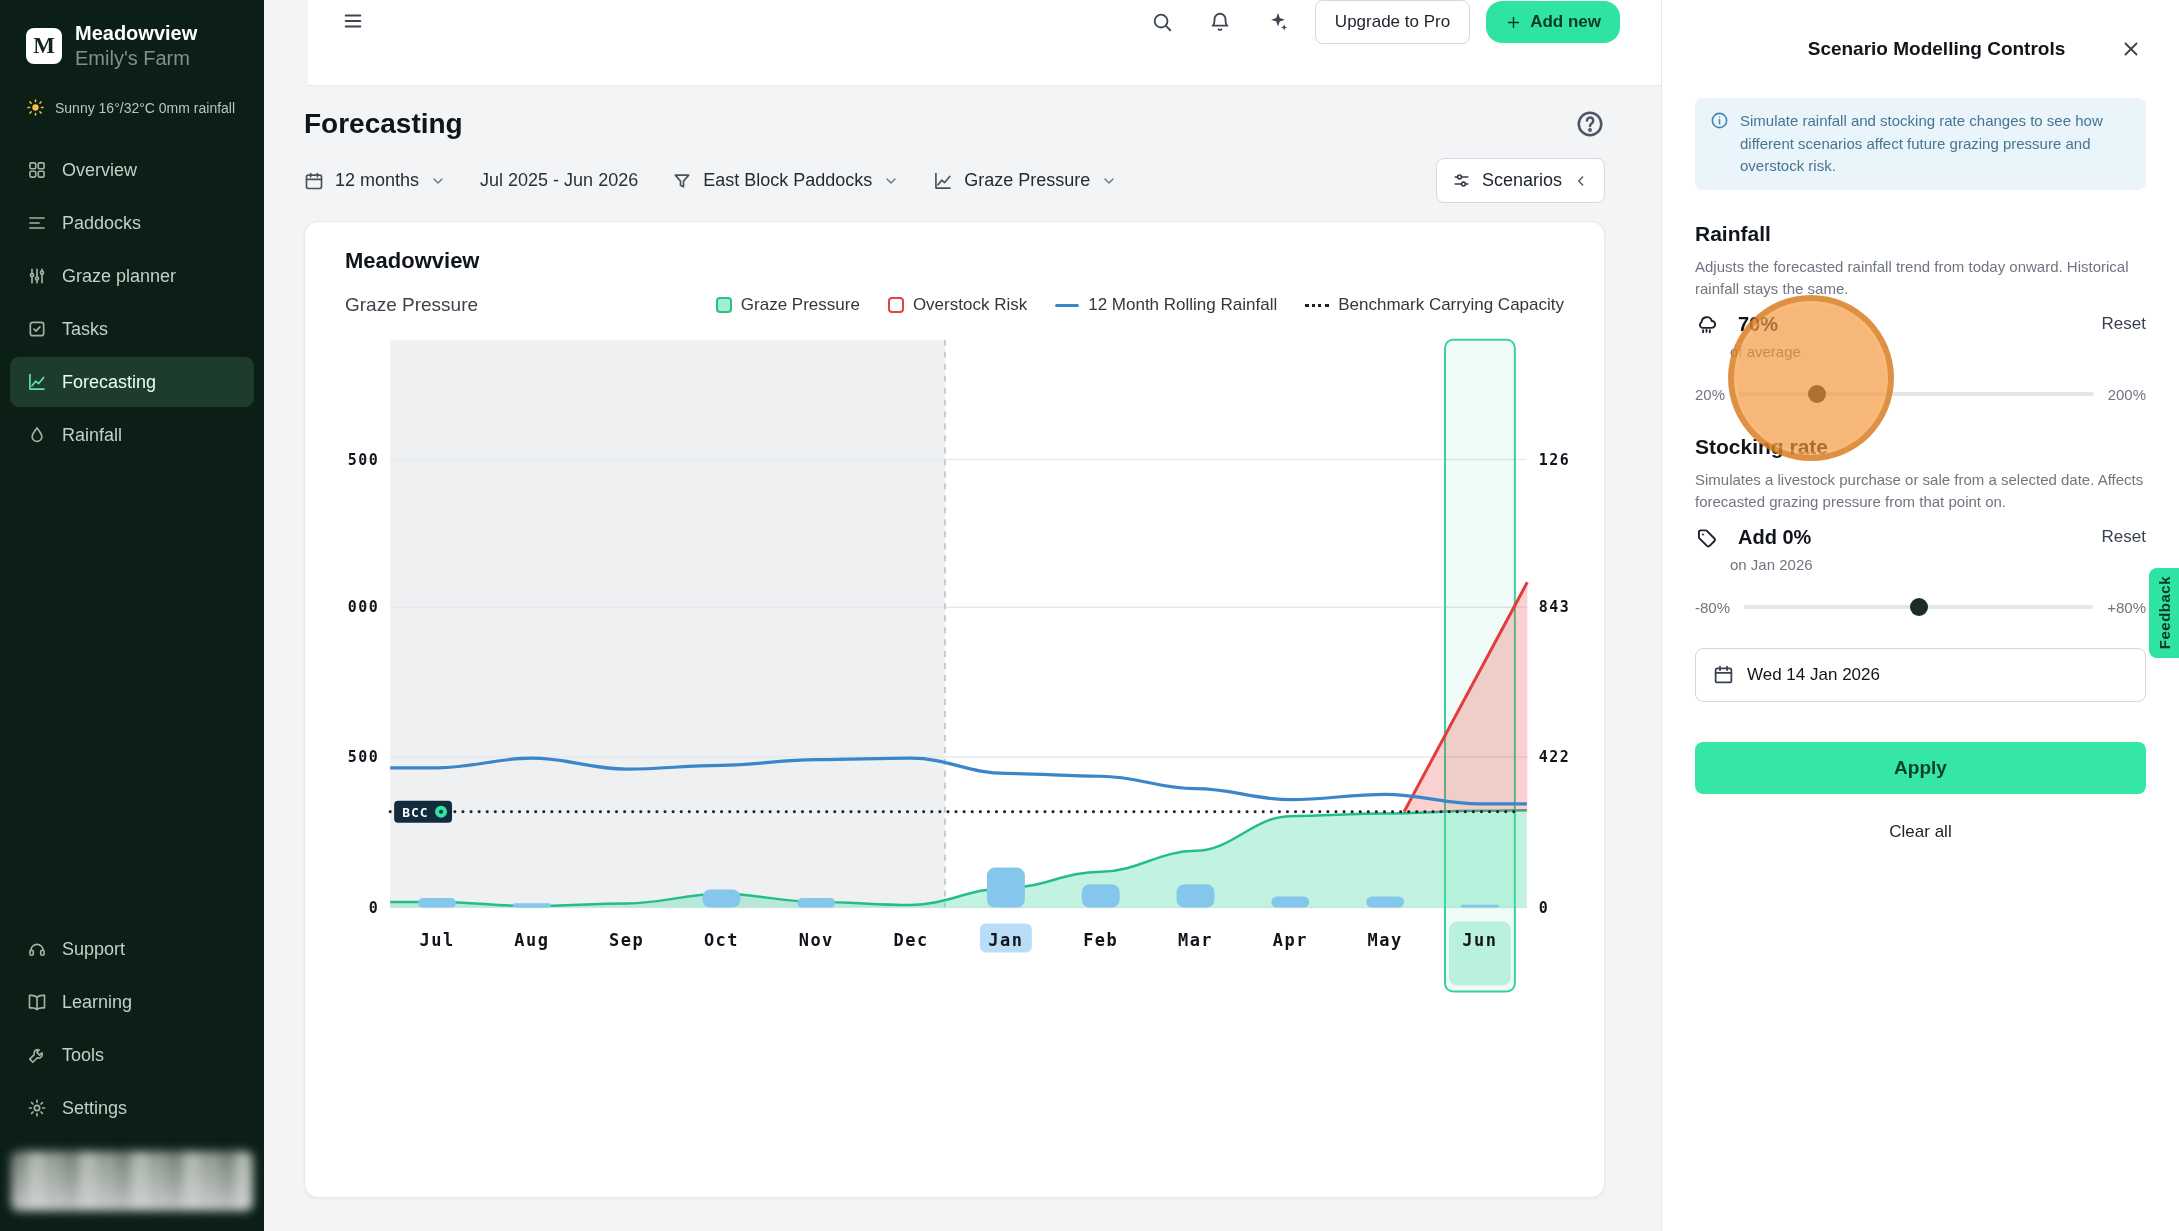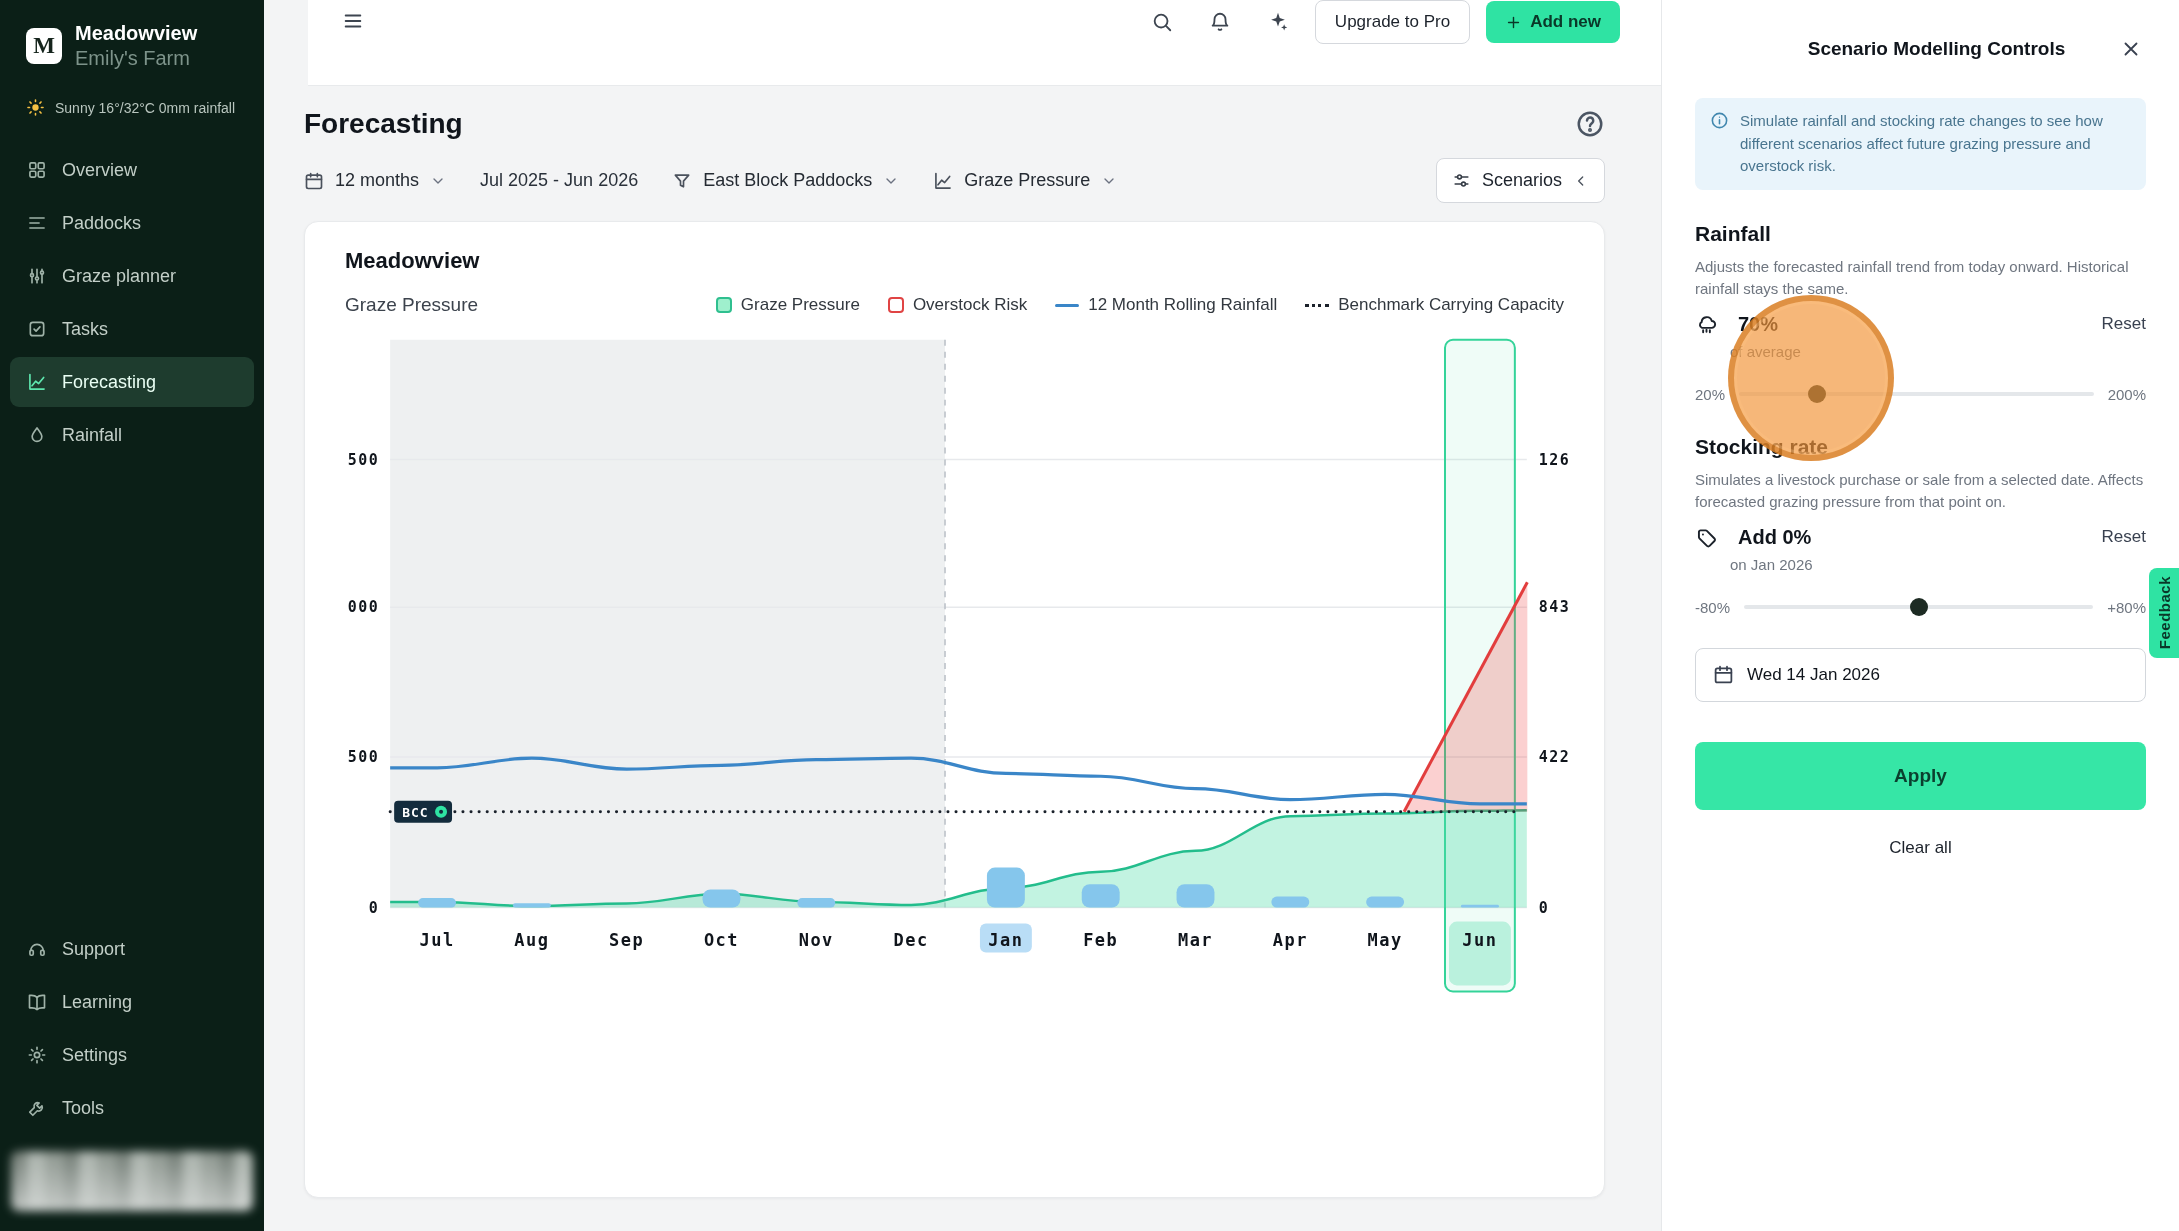--- a/index.html
+++ b/index.html
@@ -36,21 +36,21 @@
       linear-gradient(#777 0%, #ddd 100%);
     background-blend-mode:overlay;
     filter: blur(5px); opacity:.85; }
 
   
   .main { flex:1; min-width:0; display:flex; flex-direction:column; }
   .topbar { height:86px; background:#fff; border-bottom:1px solid #e8eaec; display:flex; align-items:flex-start; padding:0 41px 0 24px; flex-shrink:0;margin-left:44px; }
   .icon-btn { width:42px; height:42px; display:flex; align-items:center; justify-content:center; color:#3d4550; border-radius:8px; cursor:pointer; }
   .topbar-right { margin-left:auto; display:flex; align-items:center; gap:16px; }
   .btn-outline { border:1px solid #d5d8dd; background:#fff; border-radius:8px; padding:11px 19px; font-size:17px; font-weight:500; color:#1c222b; cursor:pointer; }
-  .btn-accent { background:#2fe3a3; border:none; border-radius:8px; padding:11px 19px; font-size:17px; font-weight:600; color:#0a3829; display:flex; gap:8px; align-items:center; cursor:pointer; }
+  .btn-accent { background:#2fe3a3; border:none; border-radius:16px; padding:11px 19px; font-size:17px; font-weight:600; color:#0a3829; display:flex; gap:8px; align-items:center; cursor:pointer; }
   .btn-accent .ico { width:17px; height:17px; }
 
   .main-body { padding:22px 56px 0 40px; }
   .title-row { display:flex; align-items:center; justify-content:space-between; }
   .page-title { font-size:28px; font-weight:700; color:#10151c; margin:0; }
   .help-btn { width:30px; height:30px; color:#4b5563; cursor:pointer; }
 
   .filters-row { margin-top:18px; display:flex; align-items:center; gap:34px; font-size:18px; color:#252b33; }
   .filter-item { display:flex; align-items:center; gap:11px; cursor:pointer; }
   .filter-item .ico { width:20px; height:20px; color:#4a515c; }
@@ -88,21 +88,21 @@
   .value-row { margin-top:12px; display:flex; align-items:center; gap:20px;text-align:center; }
   .value-row .ico { width:23px; height:23px; color:#1c222b; }
   .value-big { font-size:20px; font-weight:700; color:#10151c; }
   .reset-link { margin-left:auto; font-size:17px; color:#394150; cursor:pointer; }
   .sub-label { margin-top:7px; margin-left:35px; font-size:15px; color:#6f7680; }
   .slider-row { margin-top:26px; display:flex; align-items:center; gap:14px; font-size:15px; color:#6f7680; }
   .track { flex:1; height:4px; background:#e4e7ea; border-radius:2px; position:relative; cursor:pointer; }
   .handle { position:absolute; top:50%; transform:translate(-50%,-50%); width:18px; height:18px; border-radius:50%; background:#1d2b23; cursor:grab; }
   .date-field { margin-top:32px; height:54px; border:1px solid #d3d7dc; border-radius:8px; display:flex; align-items:center; gap:13px; padding:0 17px; font-size:17px; color:#10151c; cursor:pointer; }
   .date-field .ico { width:21px; height:21px; color:#394150; }
-  .apply-btn { margin-top:40px; height:68px; background:#36e6a6; border:none; border-radius:8px; display:flex; align-items:center; justify-content:center; font-size:19px; font-weight:600; color:#0b3f2e; cursor:pointer; width:100%; }
+  .apply-btn { margin-top:40px; height:52px; background:#36e6a6; border:none; border-radius:8px; display:flex; align-items:center; justify-content:center; font-size:19px; font-weight:600; color:#0b3f2e; cursor:pointer; width:100%; }
   .clear-link { margin-top:28px; text-align:center; font-size:17px; color:#1c222b; cursor:pointer; }
 
   .feedback-tab { position:absolute; right:0; top:568px; width:30px; height:90px; background:#2fe3a3;
     border-radius:8px 0 0 8px; display:flex; align-items:center; justify-content:center; z-index:40; cursor:pointer; }
   .feedback-tab span { writing-mode:vertical-rl; transform:rotate(180deg); font-size:15px; font-weight:600; color:#0a3829; letter-spacing:.5px; }
 
   .click-ring { position:absolute; left:1728px; top:295px; width:166px; height:166px; border-radius:50%;
     background:rgba(241,149,58,.68); border:6px solid rgba(204,114,24,.55);
     box-shadow: inset 0 0 0 3px rgba(255,196,130,.35);
     z-index:50; pointer-events:none; }
@@ -203,33 +203,33 @@
             <svg viewBox="0 0 24 24" fill="none" stroke="currentColor" stroke-width="2" stroke-linecap="round" stroke-linejoin="round">
               <path d="M12 6.5C10.5 4.8 8.4 4 5.5 4H3v15h3c2.6 0 4.5.7 6 2 1.5-1.3 3.4-2 6-2h3V4h-2.5c-2.9 0-5 .8-6.5 2.5z"></path>
               <path d="M12 6.5V21"></path>
             </svg>
           </span>
           <span>Learning</span>
         </div>
         <div class="nav-item">
           <span class="ico">
             <svg viewBox="0 0 24 24" fill="none" stroke="currentColor" stroke-width="2" stroke-linecap="round" stroke-linejoin="round">
+              <path d="M14.6 6a4.4 4.4 0 0 0-5.9 5.6L3.3 17 7 20.7l5.4-5.4A4.4 4.4 0 0 0 18 9.4l-2.8 2.8-3.4-3.4z"></path>
+            </svg>
+          </span>
+          <span>Tools</span>
+        </div>
+        <div class="nav-item">
+          <span class="ico">
+            <svg viewBox="0 0 24 24" fill="none" stroke="currentColor" stroke-width="2" stroke-linecap="round" stroke-linejoin="round">
               <circle cx="12" cy="12" r="3.2"></circle>
               <path d="M12 2.8v2.4M12 18.8v2.4M2.8 12h2.4M18.8 12h2.4M5.5 5.5l1.7 1.7M16.8 16.8l1.7 1.7M18.5 5.5l-1.7 1.7M7.2 16.8l-1.7 1.7"></path>
             </svg>
           </span>
           <span>Settings</span>
-        </div>
-        <div class="nav-item">
-          <span class="ico">
-            <svg viewBox="0 0 24 24" fill="none" stroke="currentColor" stroke-width="2" stroke-linecap="round" stroke-linejoin="round">
-              <path d="M14.6 6a4.4 4.4 0 0 0-5.9 5.6L3.3 17 7 20.7l5.4-5.4A4.4 4.4 0 0 0 18 9.4l-2.8 2.8-3.4-3.4z"></path>
-            </svg>
-          </span>
-          <span>Tools</span>
         </div>
       </nav>
     <div class="blur-box"></div>
   </aside>
 
   <div class="main">
     <header class="topbar">
       <div class="icon-btn">
         <span class="ico">
             <svg viewBox="0 0 24 24" fill="none" stroke="currentColor" stroke-width="2" stroke-linecap="round" stroke-linejoin="round">

